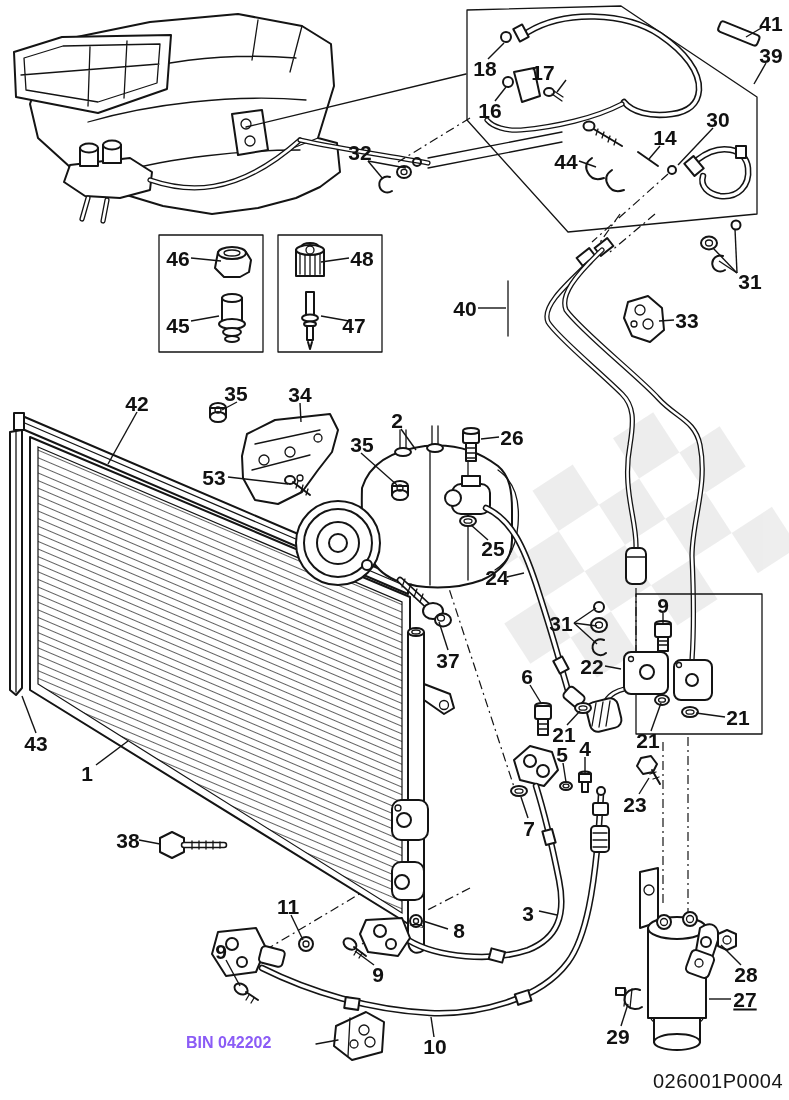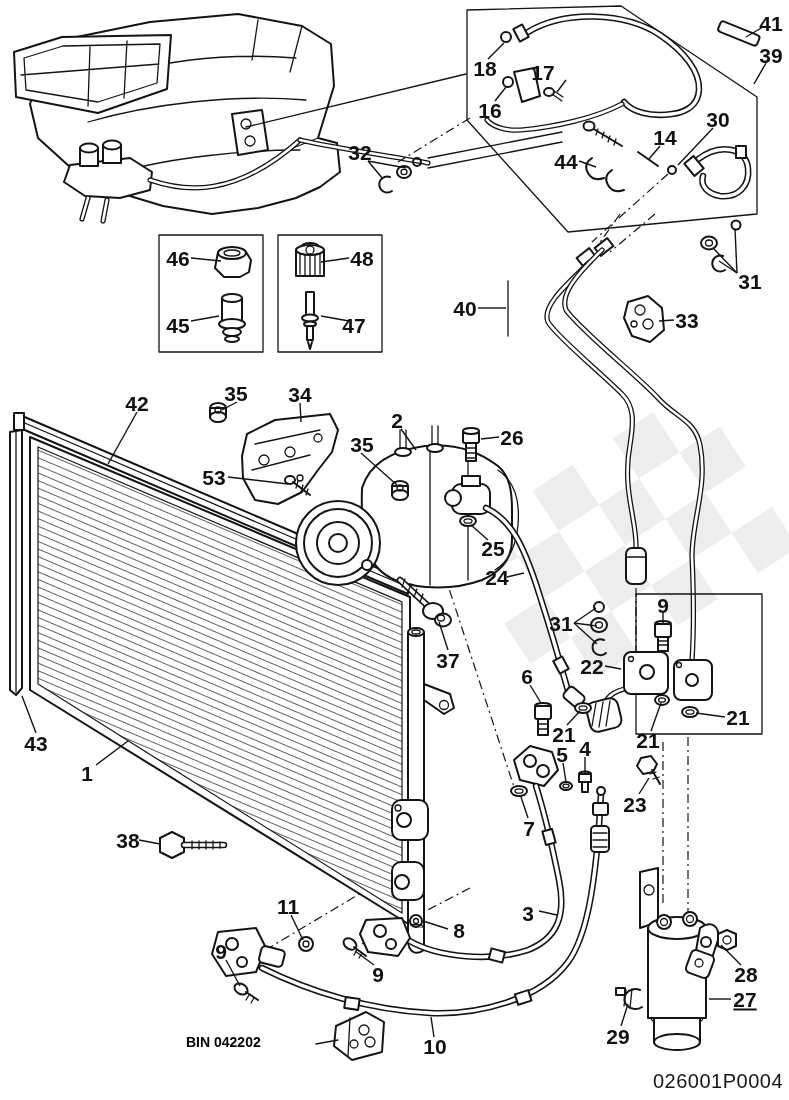--- a/index.html
+++ b/index.html
@@ -10,21 +10,21 @@
   .ln{fill:none;stroke:#141414;stroke-width:2;stroke-linecap:round;stroke-linejoin:round;}
   .lnf{fill:#fff;stroke:#141414;stroke-width:2;stroke-linejoin:round;}
   .th{stroke-width:1.3;}
   .t6{fill:none;stroke:#141414;stroke-width:6.5;stroke-linecap:round;}
   .t6i{fill:none;stroke:#fff;stroke-width:3.4;stroke-linecap:round;}
   .t5{fill:none;stroke:#141414;stroke-width:5.2;stroke-linecap:round;}
   .t5i{fill:none;stroke:#fff;stroke-width:2.6;stroke-linecap:round;}
   .dash{fill:none;stroke:#141414;stroke-width:1.2;stroke-dasharray:9 4 2 4;}
   .callout{position:absolute;transform:translate(-50%,-50%);font-weight:bold;font-size:21px;
            color:#111;white-space:nowrap;line-height:1;}
-  .bin{position:absolute;left:186px;top:1034px;font-weight:bold;font-size:14px;color:#000000;}
+  .bin{position:absolute;left:186px;top:1034px;font-weight:bold;font-size:16px;color:#8b5cf6;}
   .pn{position:absolute;left:653px;top:1070px;font-size:20px;letter-spacing:.5px;color:#161616;}
   .wm{position:absolute;pointer-events:none;user-select:none;}
   .wm-red{left:30px;top:448px;font-size:142px;font-weight:bold;letter-spacing:-7px;
           color:#c22128;opacity:.30;}
   .wm-gray{left:58px;top:566px;font-size:58px;font-weight:bold;letter-spacing:34px;
            color:#d9d9d9;opacity:.85;}
 </style>
 </head>
 <body>
 

